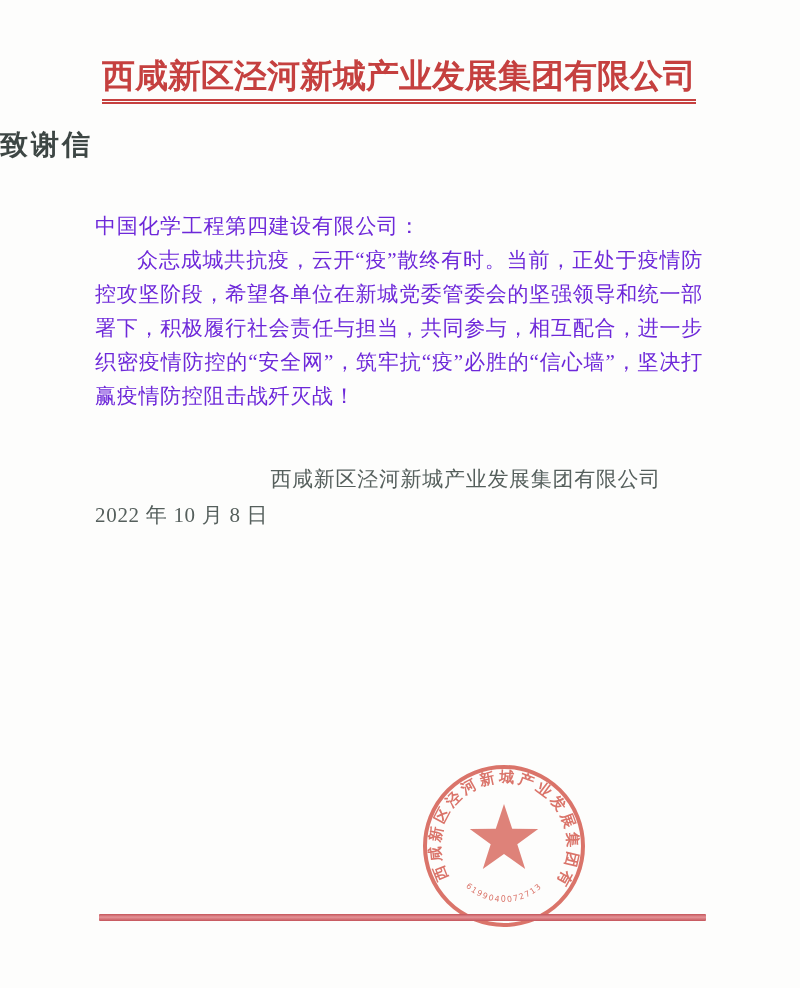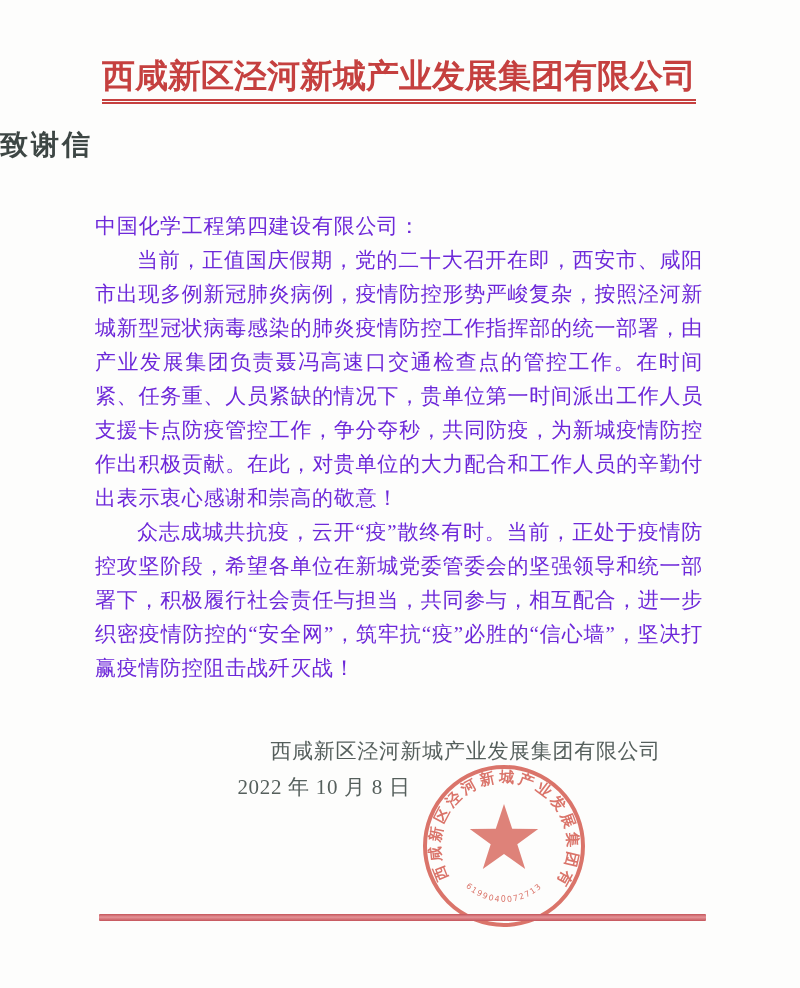--- a/index.html
+++ b/index.html
@@ -55,21 +55,21 @@
     font-size: 21px;
     letter-spacing: 0.7px;
     line-height: 36px;
   }
   .signature .company {
     text-align: right;
     padding-right: 42px;
     white-space: nowrap;
   }
   .signature .date {
-    text-align: center;
+    text-align: left;
     padding-right: 150px;
     white-space: nowrap;
   }
   .stamp {
     position: absolute;
     left: 418px; top: 760px;
     width: 172px; height: 172px;
     opacity: 0.82;
     mix-blend-mode: multiply;
     pointer-events: none;
@@ -88,21 +88,20 @@
 <div class="page">
 
   <div class="letterhead-wrap">
     <div class="letterhead">西咸新区泾河新城产业发展集团有限公司</div>
   </div>
 
   <h1 class="doc-title">致谢信</h1>
 
   <div class="body-text">
     <p class="salutation">中国化学工程第四建设有限公司：</p>
-    <p>当前，正值国庆假期，党的二十大召开在即，西安市、咸阳市出现多例新冠肺炎病例，疫情防控形势严峻复杂，按照泾河新城新型冠状病毒感染的肺炎疫情防控工作指挥部的统一部署，由产业发展集团负责聂冯高速口交通检查点的管控工作。在时间紧、任务重、人员紧缺的情况下，贵单位第一时间派出工作人员支援卡点防疫管控工作，争分夺秒，共同防疫，为新城疫情防控作出积极贡献。在此，对贵单位的大力配合和工作人员的辛勤付出表示衷心感谢和崇高的敬意！</p>
     <p>众志成城共抗疫，云开“疫”散终有时。当前，正处于疫情防控攻坚阶段，希望各单位在新城党委管委会的坚强领导和统一部署下，积极履行社会责任与担当，共同参与，相互配合，进一步织密疫情防控的“安全网”，筑牢抗“疫”必胜的“信心墙”，坚决打赢疫情防控阻击战歼灭战！</p>
   </div>
 
   <div class="signature">
     <div class="company">西咸新区泾河新城产业发展集团有限公司</div>
     <div class="date">2022 年 10 月 8 日</div>
   </div>
 
   <svg class="stamp" viewBox="0 0 172 172">
     <circle cx="86" cy="86" r="79" fill="none" stroke="#d5564a" stroke-width="4"></circle>

